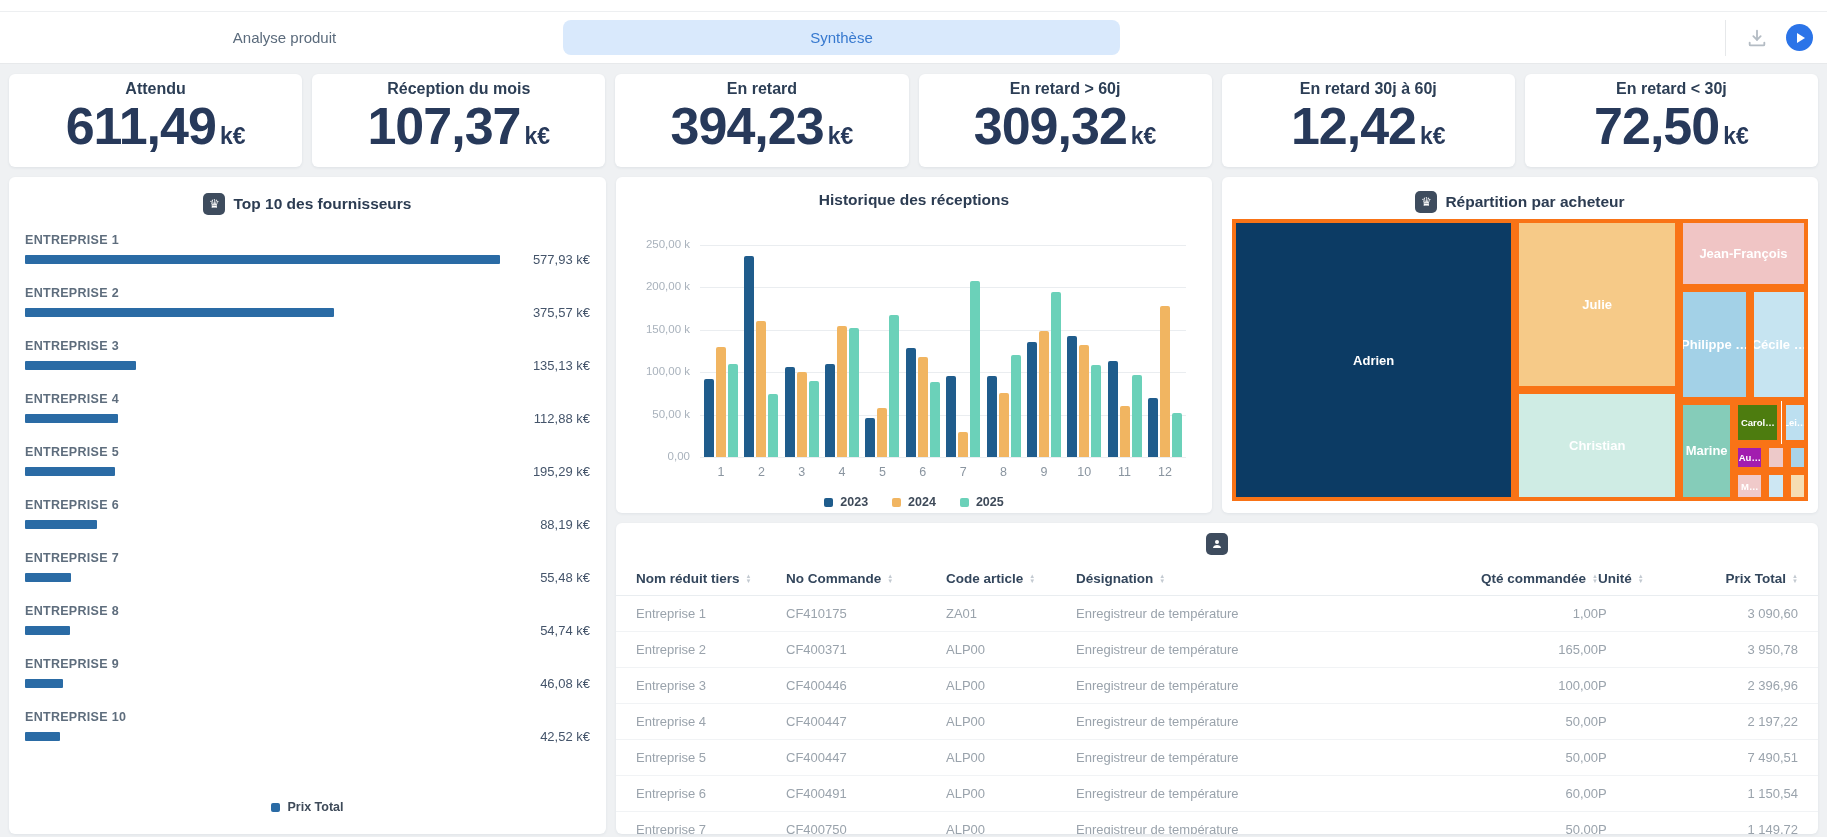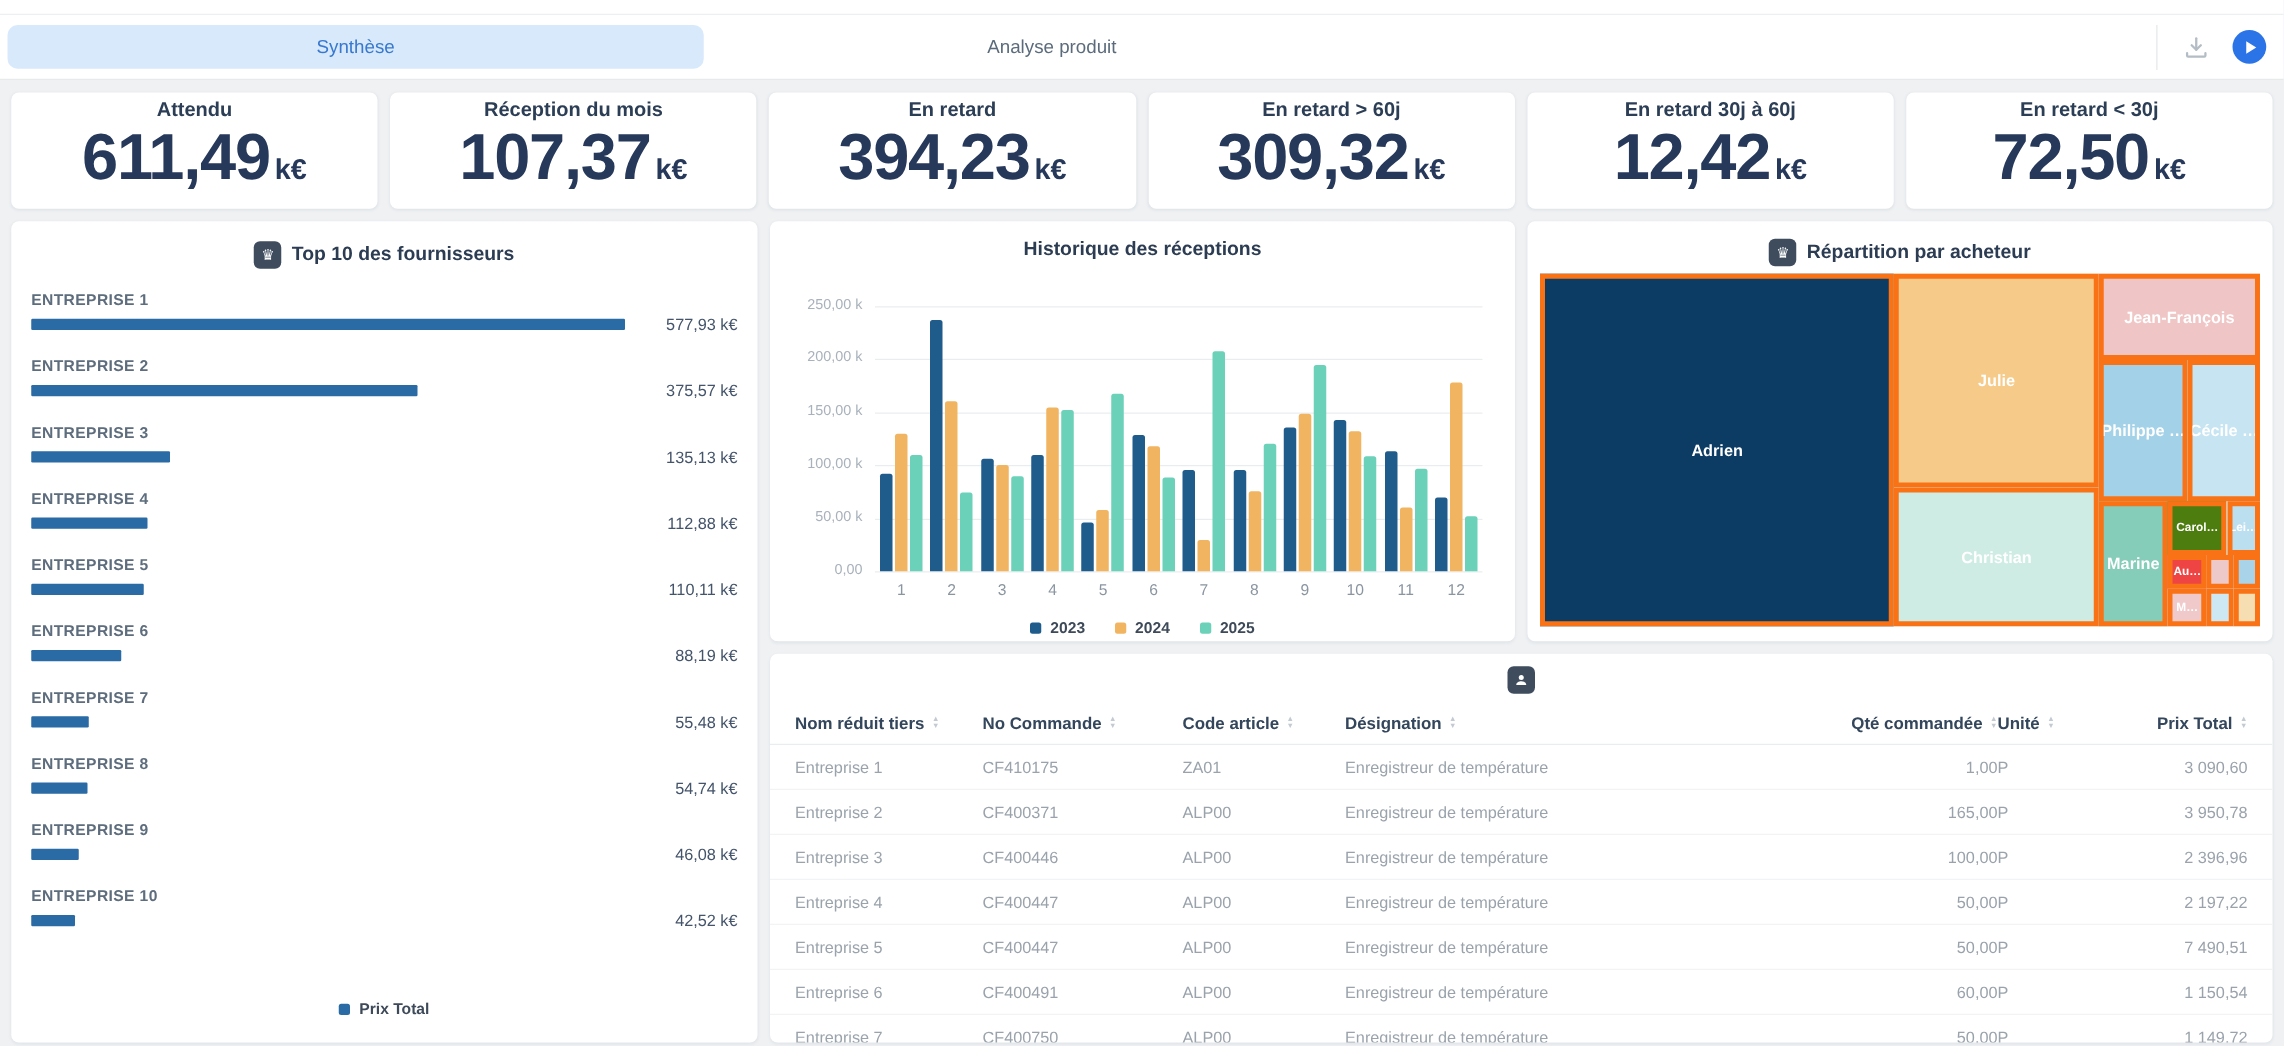--- a/index.html
+++ b/index.html
@@ -91,22 +91,22 @@
   .trow { display:grid; grid-template-columns:150px 160px 130px 1fr 160px 80px 120px;
           padding:10px 20px; font-size:13px; color:#9aa3ac; border-bottom:1px solid #f1f3f5;
           align-items:center; cursor:default; }
   .td.right { text-align:right; }
 </style>
 </head>
 <body>
 
 <div class="header">
   <div class="tabbar">
+    <div class="tab">Analyse produit</div>
     <div class="tab active">Synthèse</div>
-    <div class="tab">Analyse produit</div>
   </div>
   <div class="header-actions">
     <div class="icon-btn">
       <svg width="22" height="22" viewBox="0 0 24 24" fill="none" stroke="#b4bcc4" stroke-width="2" stroke-linecap="round" stroke-linejoin="round">
         <path d="M12 4v10"></path>
           <path d="M8 10l4 4 4-4"></path>
           <path d="M4 17v2a1 1 0 0 0 1 1h14a1 1 0 0 0 1-1v-2"></path>
       </svg>
     </div>
     <div class="play-btn">
@@ -203,21 +203,21 @@
       </div>
       <div class="t10-value">112,88 k€</div>
     </div>
   </div>
         <div class="t10-row">
     <div class="t10-label">ENTREPRISE 5</div>
     <div class="t10-bar-line">
       <div class="t10-track">
         <div class="t10-bar" style="width: 19.0525%; background: rgb(42, 107, 165);"></div>
       </div>
-      <div class="t10-value">110,11 k€</div>
+      <div class="t10-value">195,29 k€</div>
     </div>
   </div>
         <div class="t10-row">
     <div class="t10-label">ENTREPRISE 6</div>
     <div class="t10-bar-line">
       <div class="t10-track">
         <div class="t10-bar" style="width: 15.2596%; background: rgb(42, 107, 165);"></div>
       </div>
       <div class="t10-value">88,19 k€</div>
     </div>
@@ -388,21 +388,21 @@
         <div class="treemap">
             <div class="tm-cell" style="left: 0%; top: 0%; width: 49.2%; height: 100%; background: rgb(12, 59, 100);">Adrien</div>
             <div class="tm-cell" style="left: 49.2%; top: 0%; width: 28.4%; height: 60.5%; background: rgb(246, 202, 136);">Julie</div>
             <div class="tm-cell" style="left: 49.2%; top: 60.5%; width: 28.4%; height: 39.5%; background: rgb(207, 236, 228);">Christian</div>
             <div class="tm-cell" style="left: 77.6%; top: 0%; width: 22.4%; height: 24.5%; background: rgb(240, 197, 197);">Jean-François</div>
             <div class="tm-cell" style="left: 77.6%; top: 24.5%; width: 12.4%; height: 40%; background: rgb(163, 209, 231);">Philippe …</div>
             <div class="tm-cell" style="left: 90%; top: 24.5%; width: 10%; height: 40%; background: rgb(198, 228, 241);">Cécile …</div>
             <div class="tm-cell" style="left: 77.6%; top: 64.5%; width: 9.6%; height: 35.5%; background: rgb(133, 204, 185);">Marine</div>
             <div class="tm-cell tm-small" style="left: 87.2%; top: 64.5%; width: 8.2%; height: 15.2%; background: #4d7c0f;">Carol…</div>
             <div class="tm-cell tm-small" style="left: 95.4%; top: 64.5%; width: 4.6%; height: 15.2%; background: rgb(188, 223, 240);">Lei…</div>
-            <div class="tm-cell tm-small" style="left: 87.2%; top: 79.7%; width: 5.4%; height: 9.8%; background: #ef4444;">Au…</div>
+            <div class="tm-cell tm-small" style="left: 87.2%; top: 79.7%; width: 5.4%; height: 9.8%; background: #a21caf;">Au…</div>
             <div class="tm-cell tm-small" style="left: 87.2%; top: 89.5%; width: 5.4%; height: 10.5%; background: rgb(240, 202, 202);">M…</div>
             <div class="tm-cell tm-small" style="left: 92.6%; top: 79.7%; width: 3.7%; height: 9.8%; background: rgb(237, 201, 201);"></div>
             <div class="tm-cell tm-small" style="left: 96.3%; top: 79.7%; width: 3.7%; height: 9.8%; background: rgb(169, 211, 232);"></div>
             <div class="tm-cell tm-small" style="left: 92.6%; top: 89.5%; width: 3.7%; height: 10.5%; background: rgb(205, 231, 243);"></div>
             <div class="tm-cell tm-small" style="left: 96.3%; top: 89.5%; width: 3.7%; height: 10.5%; background: rgb(246, 221, 178);"></div>
           </div>
       </div>
     </div>
 
     <div class="panel table-panel">

